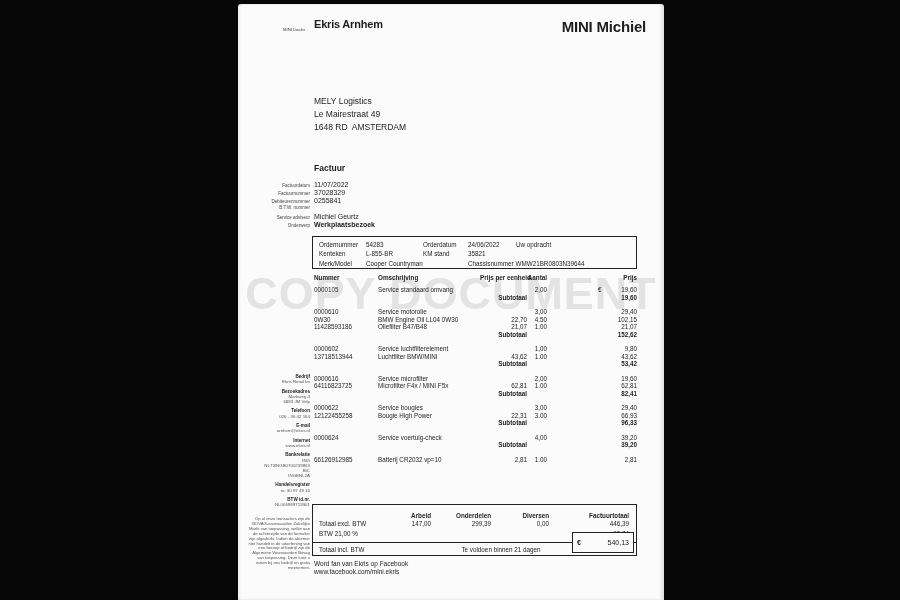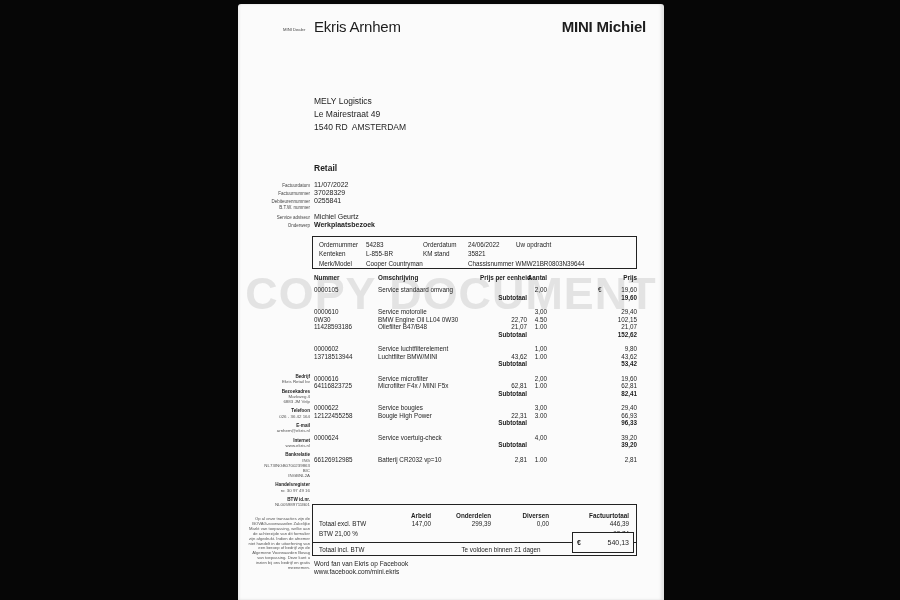--- a/index.html
+++ b/index.html
@@ -12,21 +12,21 @@
   .page{position:absolute;left:238px;top:4px;width:426px;height:596px;background:var(--page);
         border-radius:3px 3px 0 0;box-shadow:inset -3px 0 3px rgba(0,0,0,.10), inset 2px 0 2px rgba(0,0,0,.05);}
   .page > *{position:absolute;z-index:1;}
   .watermark{z-index:0;left:0;top:262px;width:100%;height:56px;line-height:56px;text-align:center;
              font-size:44px;font-weight:bold;color:var(--watermark);letter-spacing:1px;white-space:nowrap;
              transform:scaleX(1.02);}
   .pre{white-space:pre-wrap;}
 
   
   .brand-small{left:45px;top:23px;font-size:4.2px;color:#444;}
-  .dealer-name{left:76px;top:14px;font-size:15px;font-weight:normal;letter-spacing:-.2px;}
+  .dealer-name{left:76px;top:14px;font-size:11px;font-weight:bold;letter-spacing:-.2px;}
   .brand-service{right:18px;top:14px;font-size:15px;font-weight:bold;letter-spacing:-.2px;text-align:right;}
 
   
   .customer{left:76px;top:91px;font-size:8.5px;line-height:13px;}
   .doc-title{left:76px;top:159px;font-size:8.5px;font-weight:bold;}
   .meta{left:0;top:177px;width:300px;}
   .meta-row{display:flex;align-items:baseline;height:8.1px;}
   .meta-row .ml{width:72px;text-align:right;font-size:4.5px;color:#444;}
   .meta-row .mv{margin-left:4px;font-size:7px;}
   .meta-row .mv.bold{font-weight:bold;}
@@ -81,23 +81,23 @@
   <div class="page">
 
     <div class="watermark">COPY DOCUMENT</div>
 
     <span class="brand-small">MINI Dealer</span>
     <div class="dealer-name">Ekris Arnhem</div>
     <div class="brand-service">MINI Michiel</div>
 
     <div class="customer pre">MELY Logistics
 Le Mairestraat 49
-1540 RD  AMSTERDAM</div>
-
-    <div class="doc-title">Retail</div>
+1648 RD  AMSTERDAM</div>
+
+    <div class="doc-title">Factuur</div>
 
     <div class="meta">
 
         <div class="meta-row">
           <span class="ml">Factuurdatum</span>
           <span class="mv">11/07/2022</span>
         </div>
 
         <div class="meta-row">
           <span class="ml">Factuurnummer</span>

